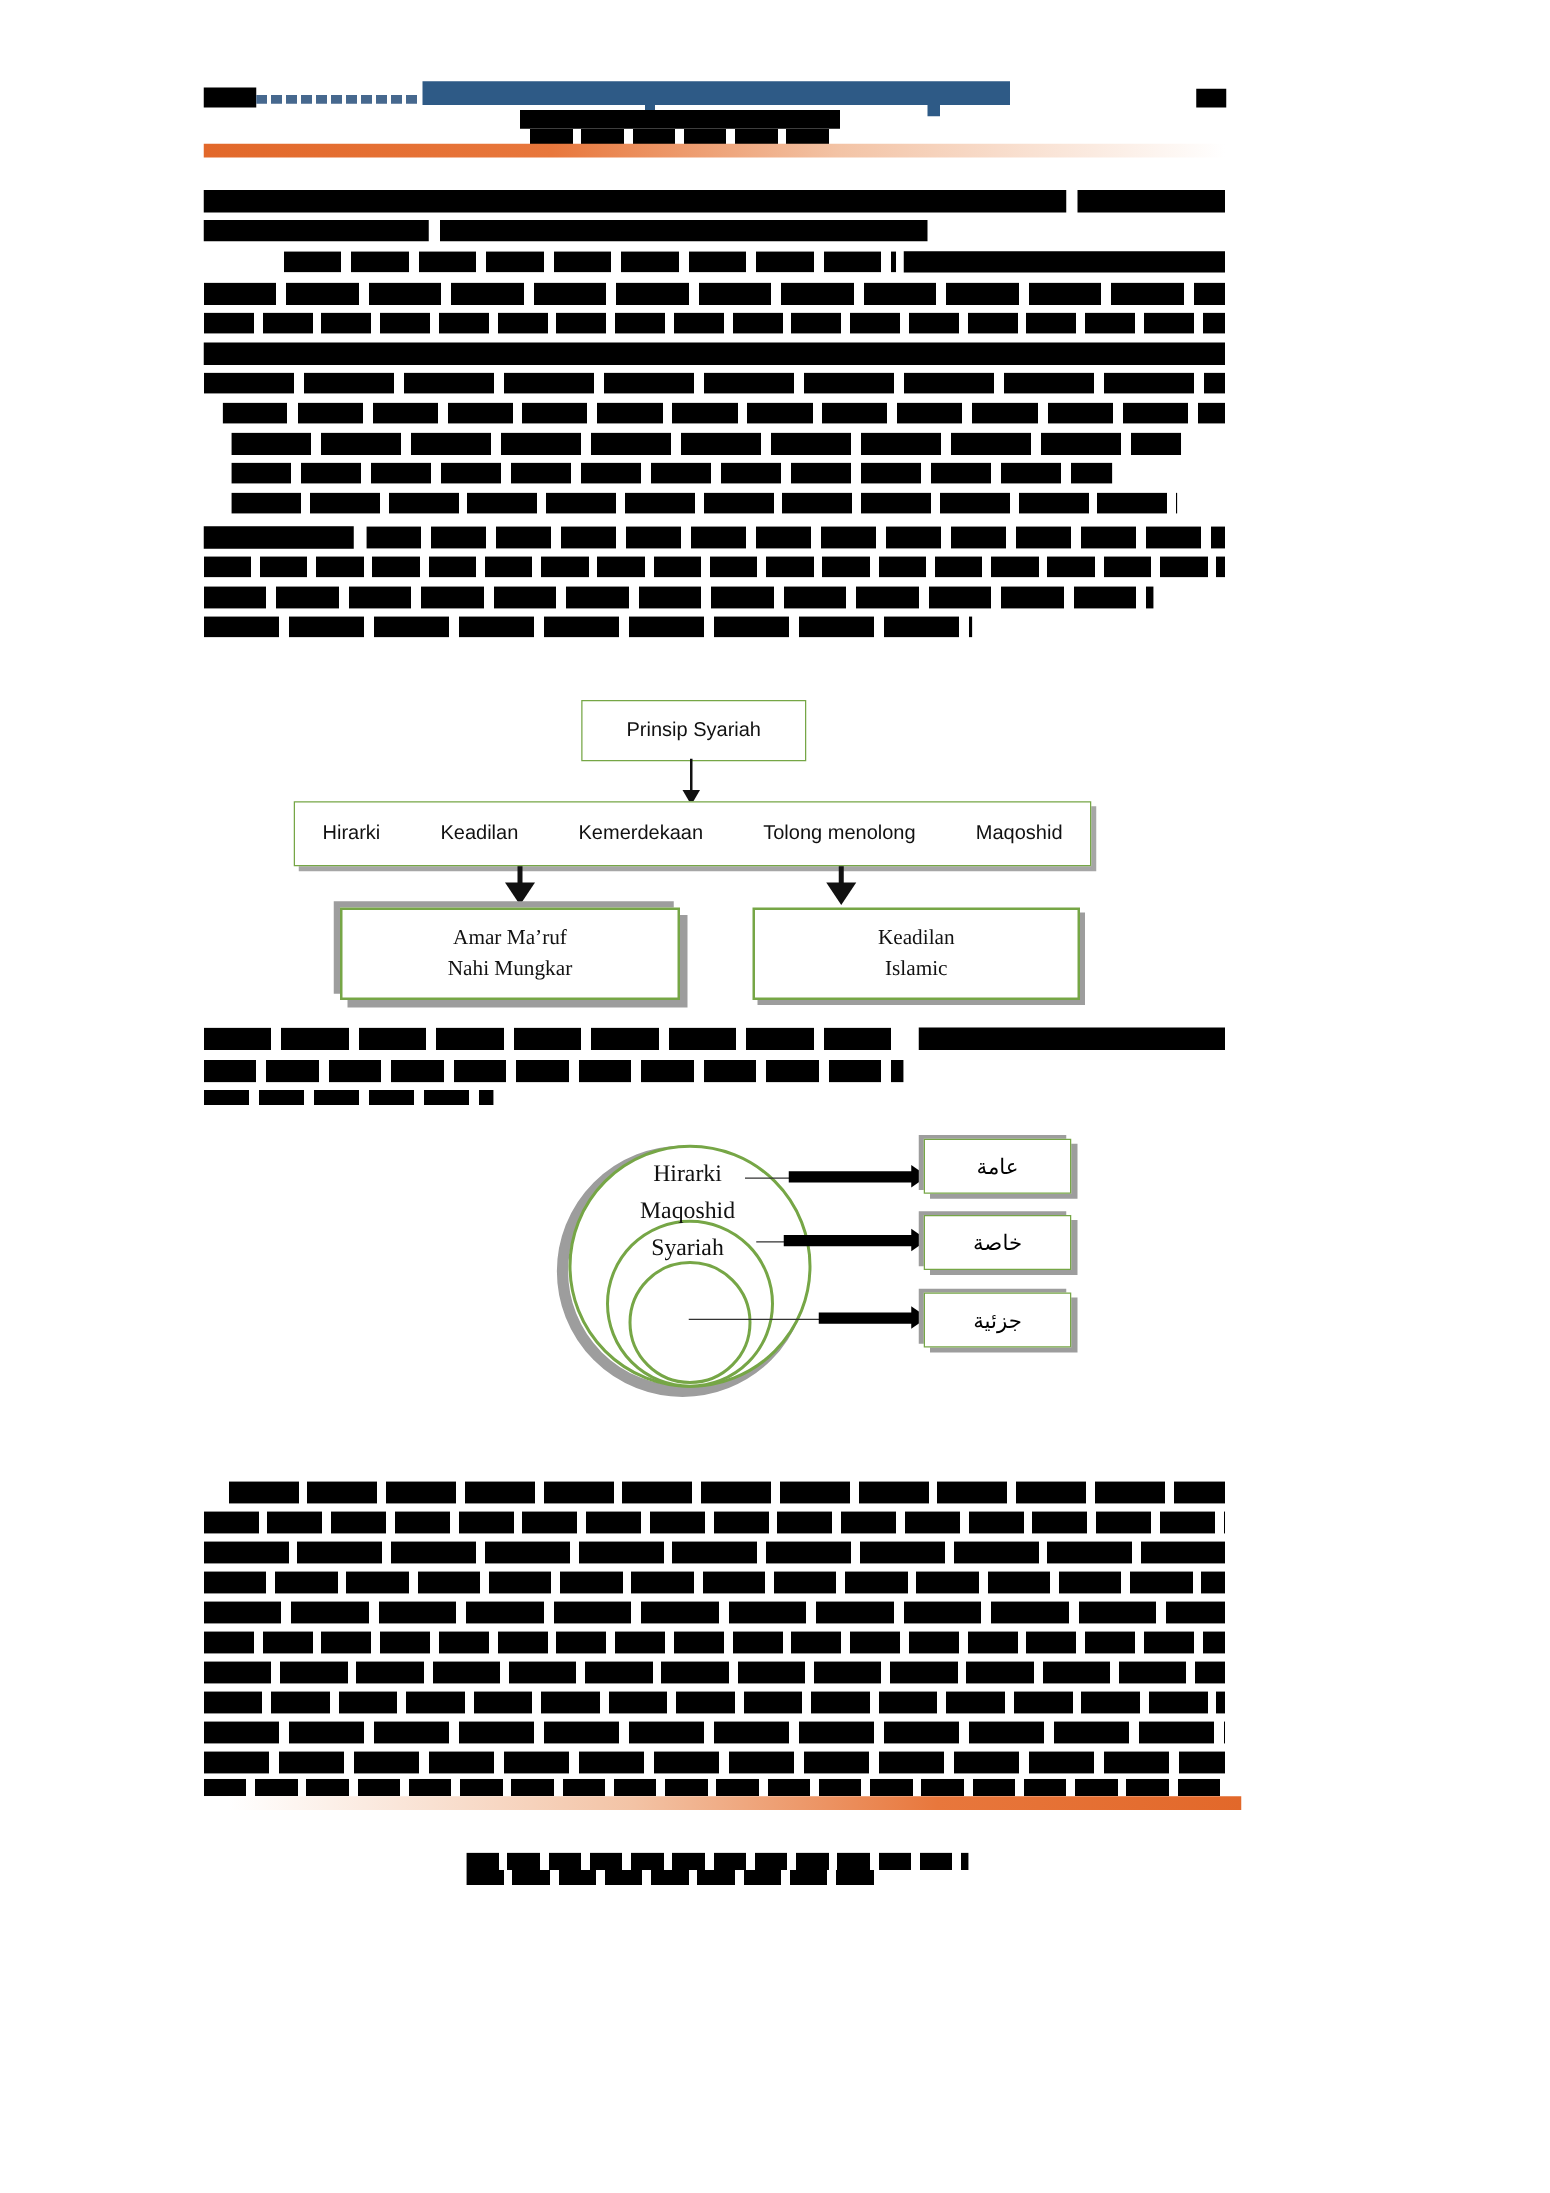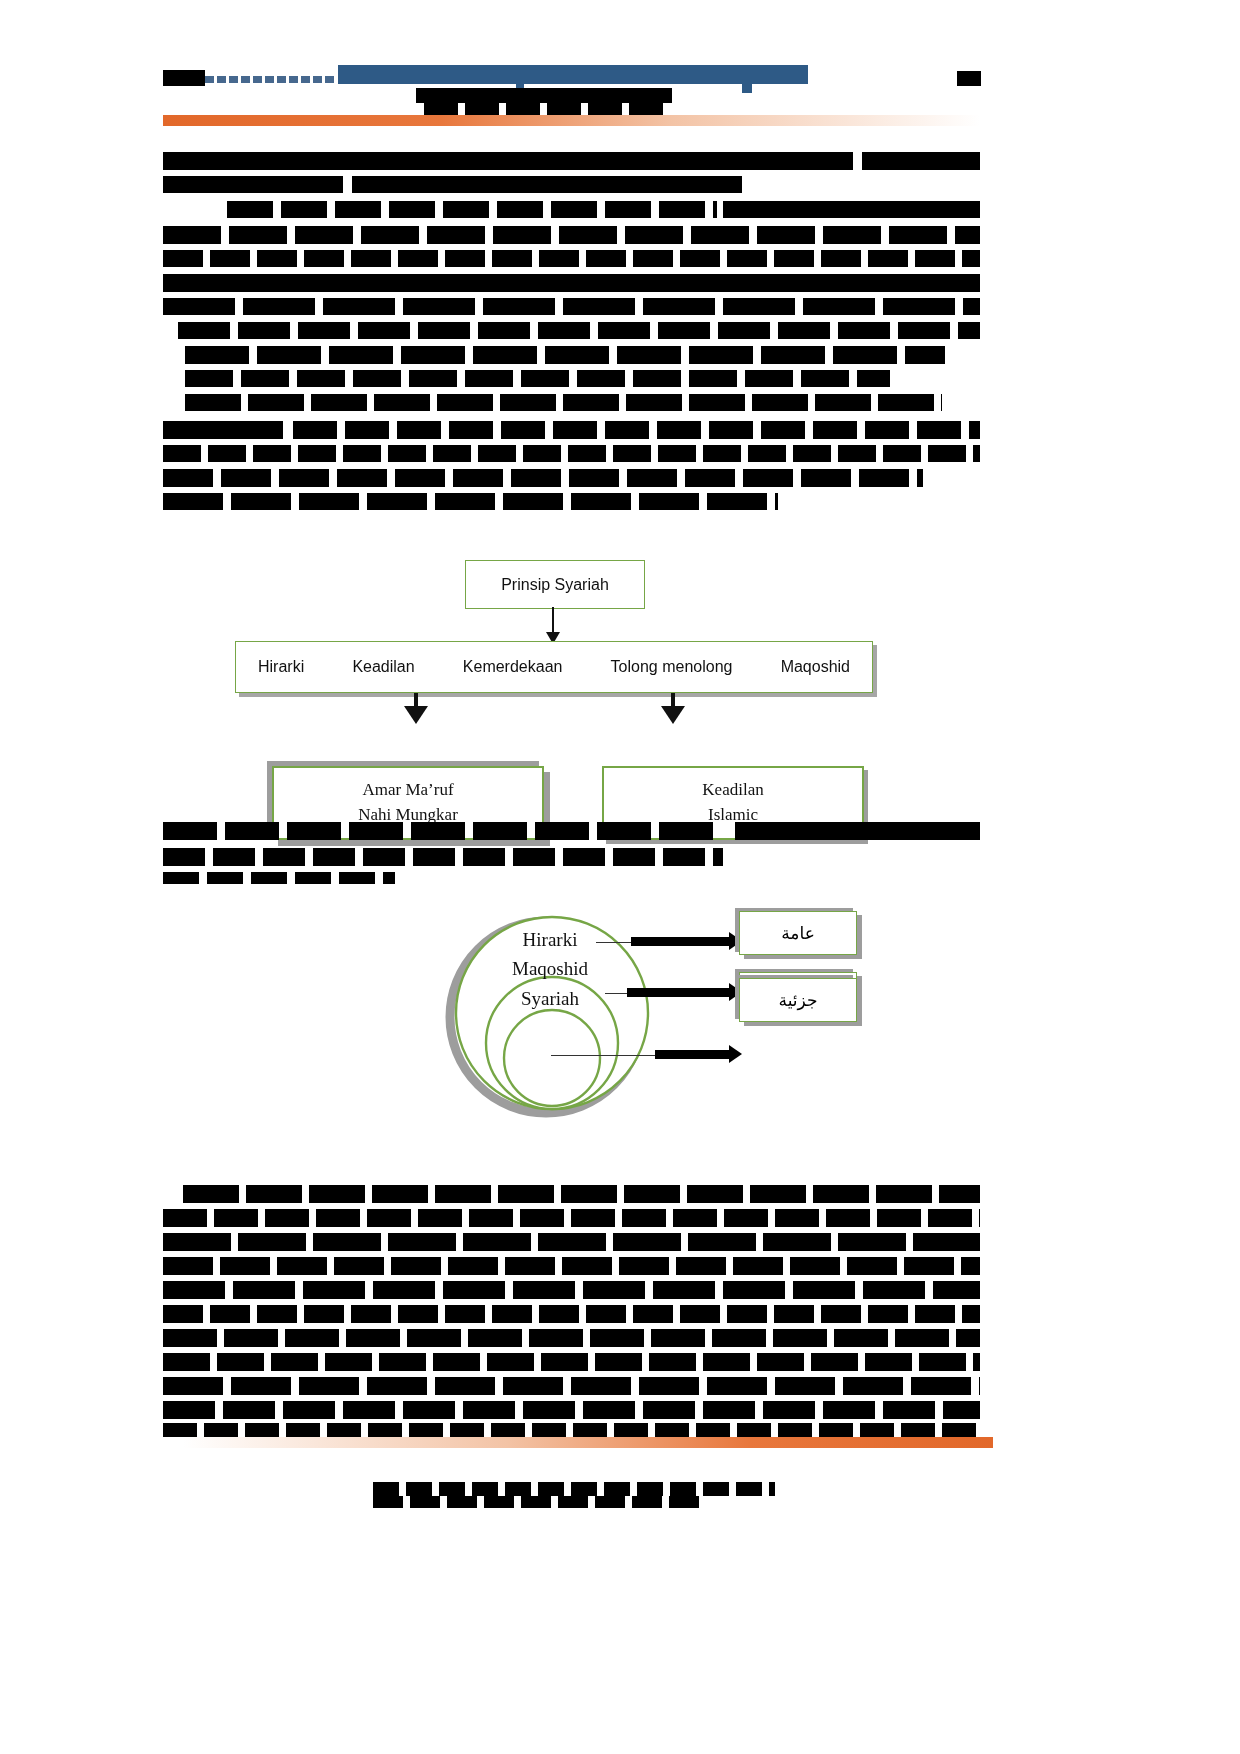--- a/index.html
+++ b/index.html
@@ -43,36 +43,36 @@
       display:flex;align-items:center;justify-content:space-between;
       padding:0 22px;box-sizing:border-box;
       font-size:16px;color:#111;}
   .d1-row span{white-space:nowrap;}
   .d1-a2a{position:absolute;left:414px;top:693px;width:4px;height:22px;background:#111;}
   .d1-a2ah{position:absolute;left:404px;top:706px;width:0;height:0;
       border-left:12px solid transparent;border-right:12px solid transparent;border-top:18px solid #111;}
   .d1-a2b{position:absolute;left:671px;top:693px;width:4px;height:22px;background:#111;}
   .d1-a2bh{position:absolute;left:661px;top:706px;width:0;height:0;
       border-left:12px solid transparent;border-right:12px solid transparent;border-top:18px solid #111;}
-  .d1-box{position:absolute;top:766px;height:70px;
+  .d1-box{position:absolute;top:726px;height:70px;
       border:2px solid #76a646;background:#fff;
       box-shadow:6px 6px 0 0 #9d9d9d, -5px -5px 0 0 #9d9d9d;
       display:flex;flex-direction:column;align-items:center;justify-content:center;
       font-family:"Liberation Serif",serif;font-size:17px;color:#111;line-height:1.45;}
   .d1-box-l{left:272px;width:268px;}
   .d1-box-r{left:602px;width:258px;box-shadow:4px 4px 0 0 #9d9d9d;}
   .d2-svg{position:absolute;left:0;top:0;}
   .d2-label{position:absolute;width:116px;height:42px;
       border:1.8px solid #76a646;background:#fff;
       box-shadow:5px 4px 0 0 #9d9d9d,-4px -3px 0 0 #9d9d9d;
       display:flex;align-items:center;justify-content:center;
       font-family:"Liberation Serif",serif;font-size:17px;color:#000000;direction:rtl;}
   .d2-l1{left:739px;top:911px;}
   .d2-l2{left:739px;top:972px;}
-  .d2-l3{left:739px;top:978px;text-align:center;}
+  .d2-l3{left:739px;top:1034px;text-align:center;}
   .d2-conn{position:absolute;background:#000;height:9px;}
   .d2-conn-head{position:absolute;width:0;height:0;
       border-top:9px solid transparent;border-bottom:9px solid transparent;border-left:13px solid #000;}
   .d2-hair{position:absolute;background:#333;height:1.4px;}
 
   
   .rule-bot{position:absolute;left:183px;top:1437px;width:810px;height:11px;
       background:linear-gradient(to left,#e2682a 0%,#e8773c 30%,#f3c3a5 60%,#ffffff 100%);}
 </style>
 </head>

